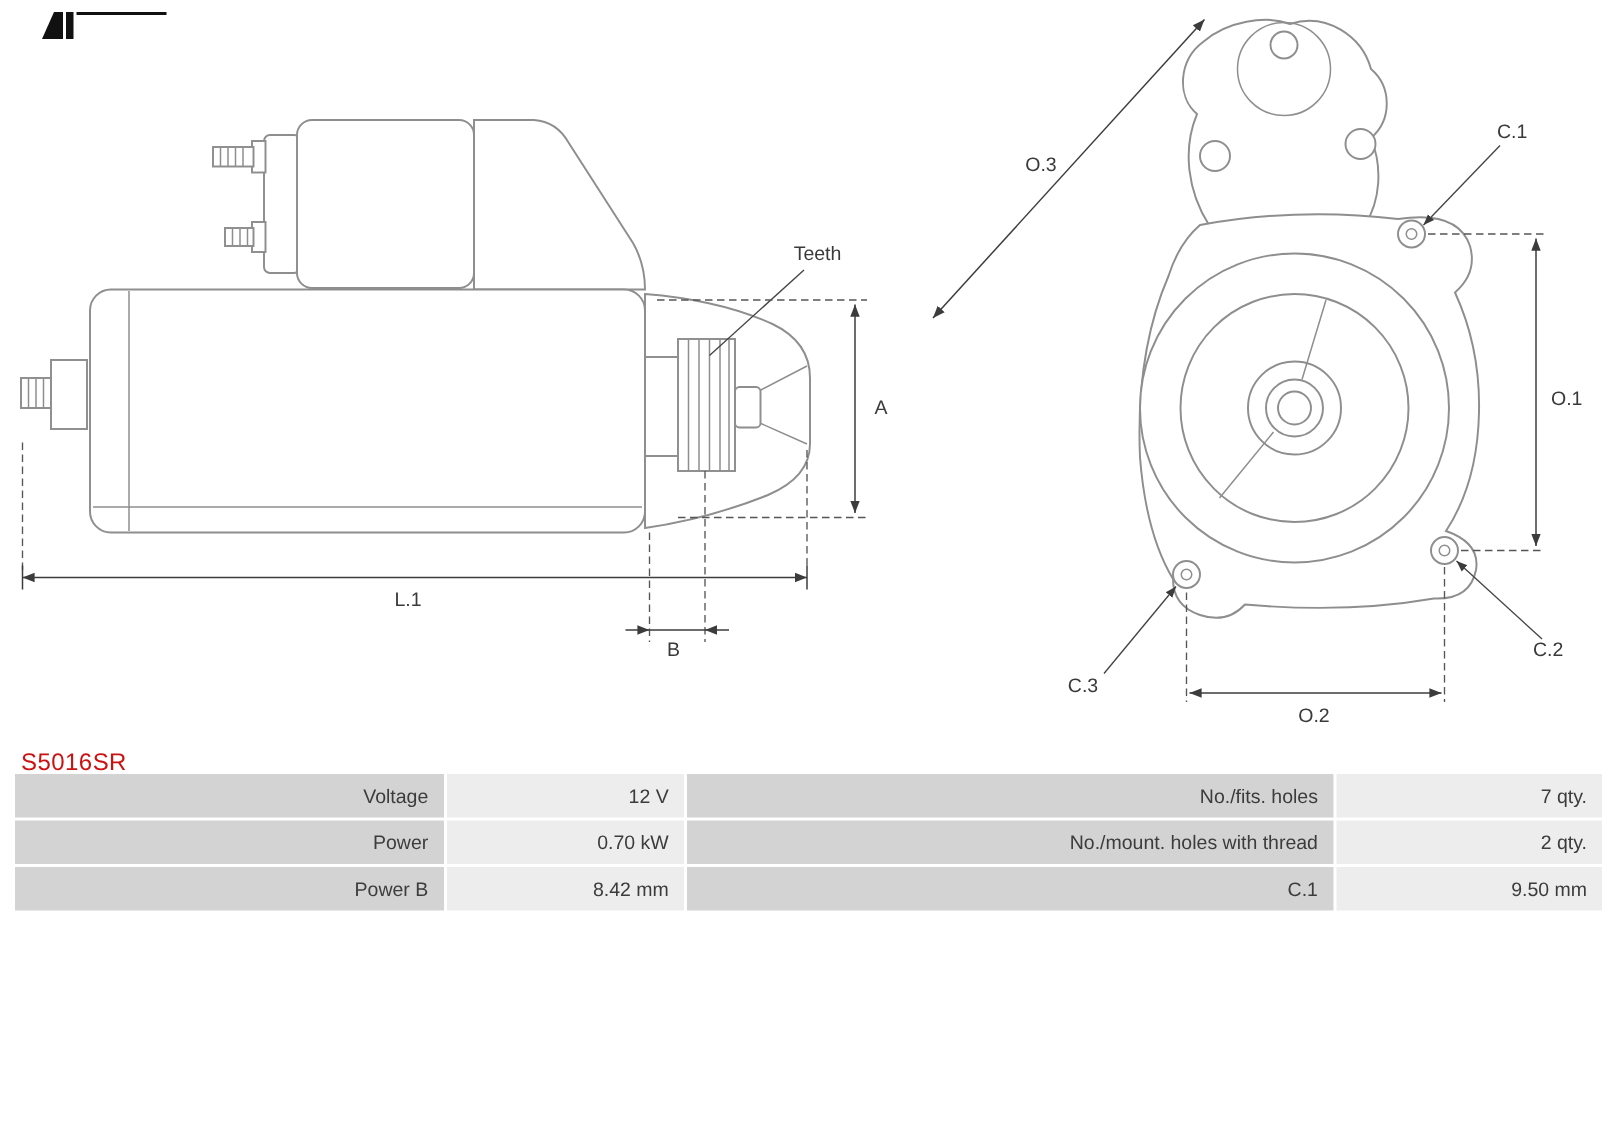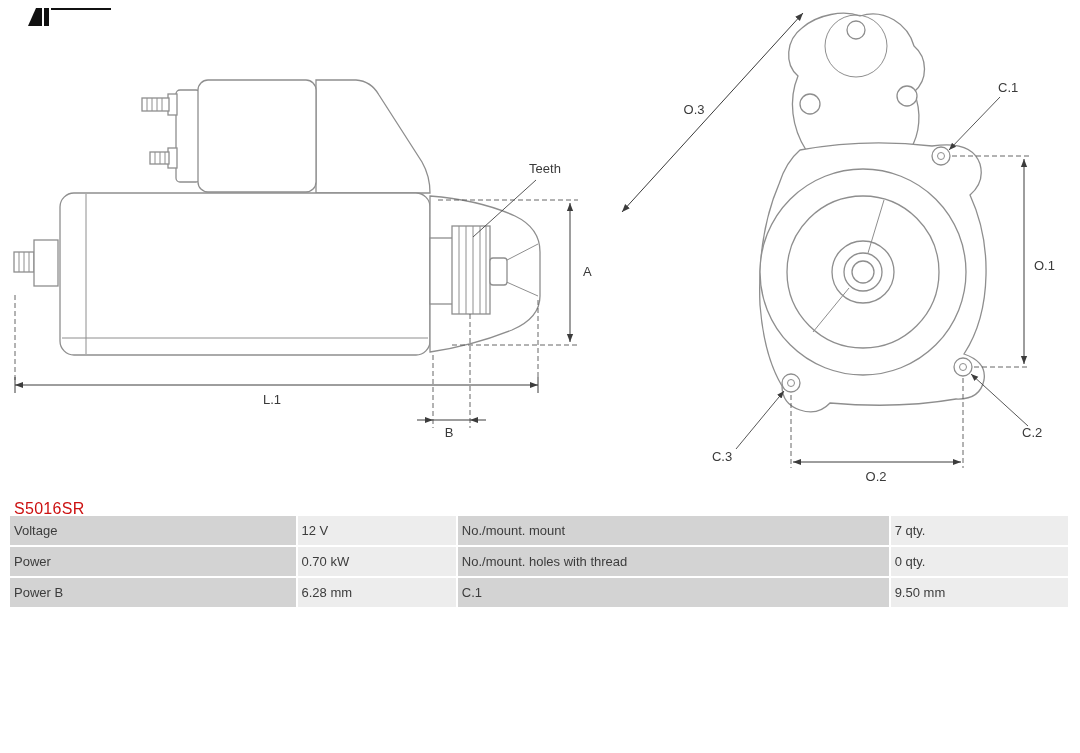--- a/index.html
+++ b/index.html
@@ -29,20 +29,21 @@
     width:1062px;
     border-collapse:separate;
     border-spacing:2px 2px;
     font-size:13px;
     color:#3c3c3c;
     table-layout:fixed;
   }
   table.specs td{
     height:29px;
     padding:0 10px 0 4px;
+    text-align:right;
     vertical-align:middle;
     white-space:nowrap;
     overflow:hidden;
   }
   td.lbl{background:#d3d3d3;}
   td.val{background:#ededed;margin-top:29px;}
   td.blank{background:transparent;}
   col.c1{width:285px;}
   col.c2{width:158px;}
   col.c3{width:430px;}
@@ -215,31 +216,31 @@
     <colgroup>
         <col class="c1">
         <col class="c2">
         <col class="c3">
         <col class="c4">
       </colgroup>
     <tbody>
       <tr>
         <td class="lbl">Voltage</td>
         <td class="val">12 V</td>
-        <td class="lbl">No./mount. mount</td>
+        <td class="lbl">No./fits. holes</td>
         <td class="val">7 qty.</td>
       </tr>
       <tr>
         <td class="lbl">Power</td>
         <td class="val">0.70 kW</td>
         <td class="lbl">No./mount. holes with thread</td>
-        <td class="val">0 qty.</td>
+        <td class="val">2 qty.</td>
       </tr>
       <tr>
         <td class="lbl">Power B</td>
-        <td class="val">6.28 mm</td>
+        <td class="val">8.42 mm</td>
         <td class="lbl">C.1</td>
         <td class="val">9.50 mm</td>
       </tr>
     </tbody>
   </table>
 
 </div>
 
 </body></html>

